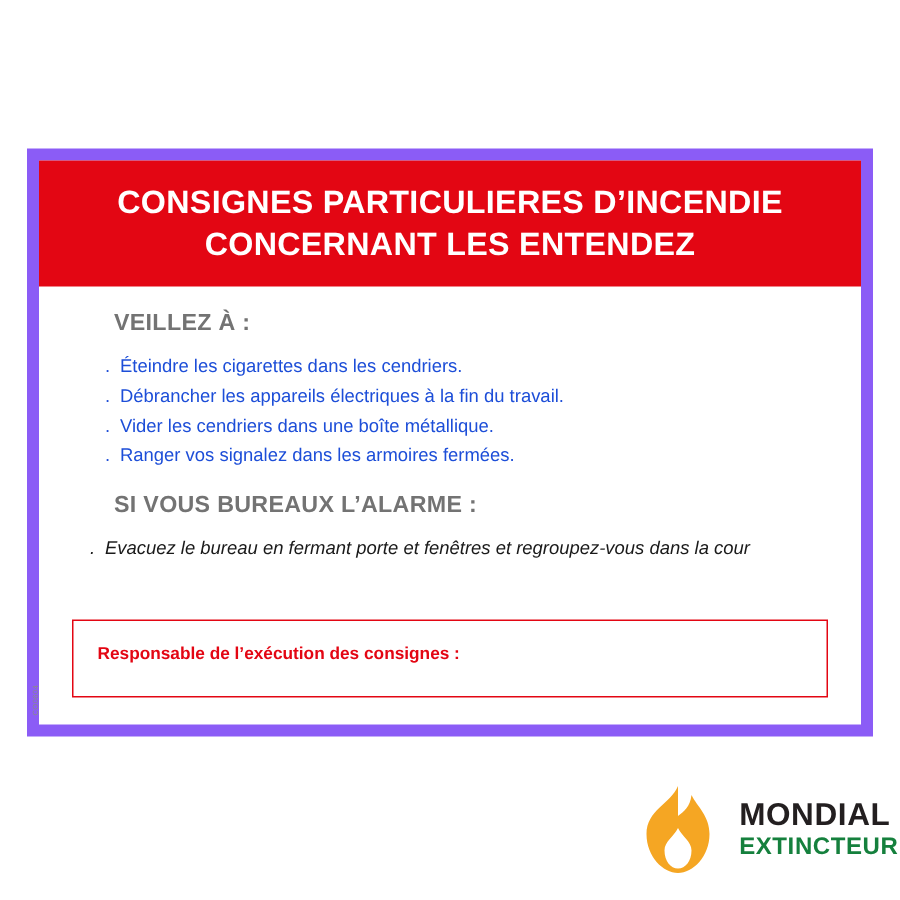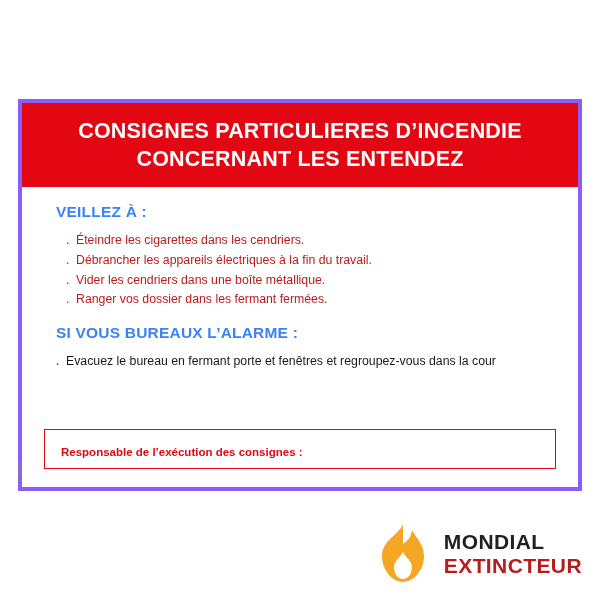--- a/index.html
+++ b/index.html
@@ -22,21 +22,21 @@
   }
 
   
   .sign {
     position: absolute;
     left: 18px;
     top: 99px;
     width: 564px;
     height: 392px;
     background: #ffffff;
-    border: 4px solid #8b5cf6;
+    border: 8px solid #8b5cf6;
     box-sizing: border-box;
   }
 
   
   .sign-header {
     background: #e30613;
     color: #ffffff;
     text-align: center;
     padding: 14px 10px 13px 10px;
     box-sizing: border-box;
@@ -49,50 +49,51 @@
     white-space: nowrap;
   }
 
   
   .sign-body {
     padding: 16px 26px 0 26px;
     box-sizing: border-box;
   }
 
   .section-heading {
-    color: #3b82f6;
+    color: #737373;
     font-weight: bold;
     font-size: 15.5px;
     letter-spacing: 0.2px;
-    margin: 0 0 10px 8px;
+    margin: 0 0 10px 24px;
   }
 
   .bullet-list {
     list-style: none;
     margin: 0 0 0 18px;
     padding: 0;
   }
   .bullet-list li {
     font-size: 12.3px;
-    color: #b91c1c;
+    color: #1d4ed8;
     line-height: 1.62;
     padding-left: 10px;
     position: relative;
   }
   .bullet-list li::before {
     content: ".";
     position: absolute;
     left: 0;
     top: 0;
   }
 
   .para-list {
     list-style: none;
     margin: 0 0 0 8px;
     padding: 0;
+    font-style: italic;
   }
   .para-list li {
     font-size: 12.3px;
     color: #1a1a1a;
     line-height: 1.62;
     padding-left: 10px;
     position: relative;
     margin-bottom: 1px;
   }
   .para-list li::before {
@@ -105,21 +106,21 @@
   .section-gap {
     height: 14px;
   }
 
   
   .responsible-box {
     position: absolute;
     left: 22px;
     right: 22px;
     bottom: 18px;
-    height: 40px;
+    height: 52px;
     border: 1.5px solid #e30613;
     box-sizing: border-box;
   }
   .responsible-label {
     color: #e30613;
     font-weight: bold;
     font-size: 11.5px;
     padding: 16px 0 0 16px;
   }
 
@@ -132,21 +133,21 @@
     color: #8a8a8a;
     letter-spacing: 0.3px;
     transform: rotate(-90deg);
     transform-origin: left bottom;
     white-space: nowrap;
   }
 
   
   .brand {
     position: absolute;
-    right: 18px;
+    right: 1px;
     bottom: 16px;
     display: flex;
     align-items: center;
     gap: 10px;
   }
   .brand-flame {
     width: 62px;
     height: 62px;
     flex: 0 0 auto;
   }
@@ -156,23 +157,23 @@
     justify-content: center;
     line-height: 1.0;
   }
   .brand-line1 {
     font-size: 21px;
     font-weight: bold;
     color: #231f20;
     letter-spacing: 0.4px;
   }
   .brand-line2 {
-    font-size: 21px;
-    font-weight: bold;
-    color: #b91c1c;
+    font-size: 16px;
+    font-weight: bold;
+    color: #15803d;
     letter-spacing: 0.4px;
     margin-top: 3px;
   }
 </style>
 </head>
 <body>
 
 <div class="page">
 
   <div class="sign">
@@ -182,21 +183,21 @@
       <div class="title-line">CONCERNANT LES ENTENDEZ</div>
     </div>
 
     <div class="sign-body">
 
       <div class="section-heading">VEILLEZ À :</div>
       <ul class="bullet-list">
         <li>Éteindre les cigarettes dans les cendriers.</li>
         <li>Débrancher les appareils électriques à la fin du travail.</li>
         <li>Vider les cendriers dans une boîte métallique.</li>
-        <li>Ranger vos dossier dans les fermant fermées.</li>
+        <li>Ranger vos signalez dans les armoires fermées.</li>
       </ul>
 
       <div class="section-gap"></div>
 
       <div class="section-heading">SI VOUS BUREAUX L’ALARME :</div>
       <ul class="para-list">
         <li>Evacuez le bureau en fermant porte et fenêtres et regroupez-vous dans la cour</li>
       </ul>
 
     </div>

